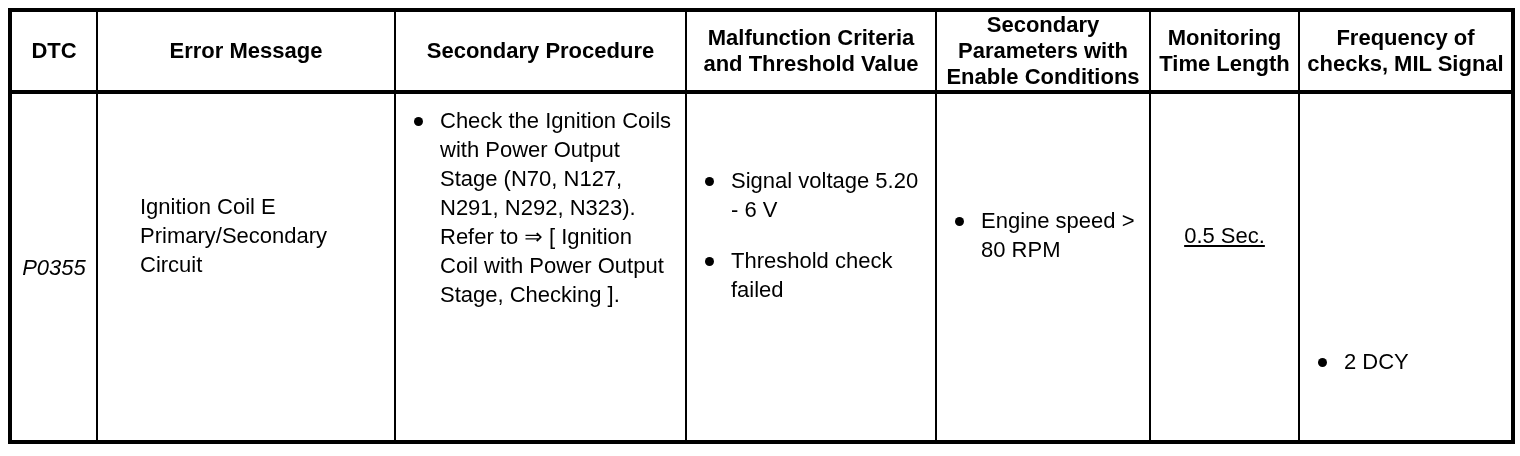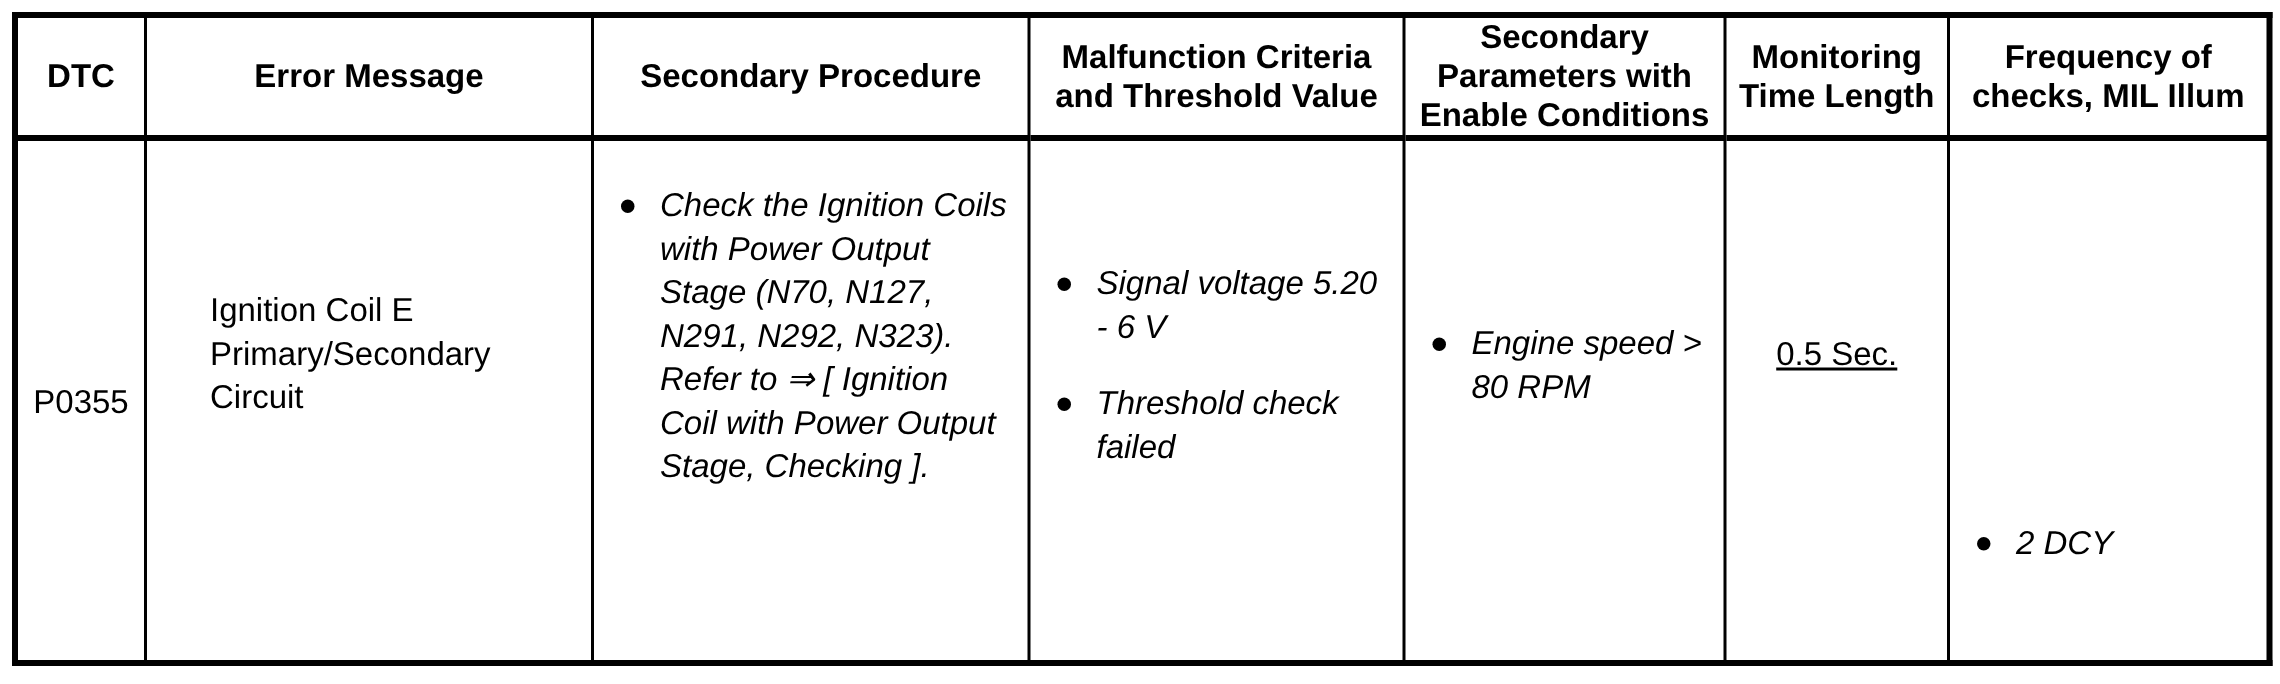--- a/index.html
+++ b/index.html
@@ -70,20 +70,21 @@
 
   
   .cell-dtc {
     padding: 0 8px;
     text-align: center;
     height: 100%;
     display: flex;
     align-items: center;
     justify-content: center;
     min-height: 282px;
+    font-style: italic;
   }
   .cell-err {
     padding: 0 14px;
     display: flex;
     align-items: center;
     min-height: 282px;
   }
   .cell-mon {
     padding: 0 8px;
     text-align: center;
@@ -113,22 +114,21 @@
 
   ul.bullets {
     list-style: none;
     margin: 0;
     padding: 0;
     width: 100%;
   }
   ul.bullets li {
     position: relative;
     padding-left: 34px;
-    margin: 16px 0 22px 0;
-    font-style: italic;
+    margin: 0 0 22px 0;
   }
   ul.bullets li:last-child {
     margin-bottom: 0;
   }
   ul.bullets li::before {
     content: "";
     position: absolute;
     left: 8px;
     top: 11px;
     width: 9px;
@@ -165,21 +165,21 @@
     </colgroup>
 
     <thead>
       <tr>
         <th>DTC</th>
         <th>Error Message</th>
         <th>Secondary Procedure</th>
         <th>Malfunction Criteria and Threshold Value</th>
         <th>Secondary Parameters with Enable Conditions</th>
         <th>Monitoring Time Length</th>
-        <th>Frequency of checks, MIL Illum</th>
+        <th>Frequency of checks, MIL Signal</th>
       </tr>
     </thead>
 
     <tbody>
       <tr>
 
         <td>
           <div class="cell-dtc">P0355</div>
         </td>
 

